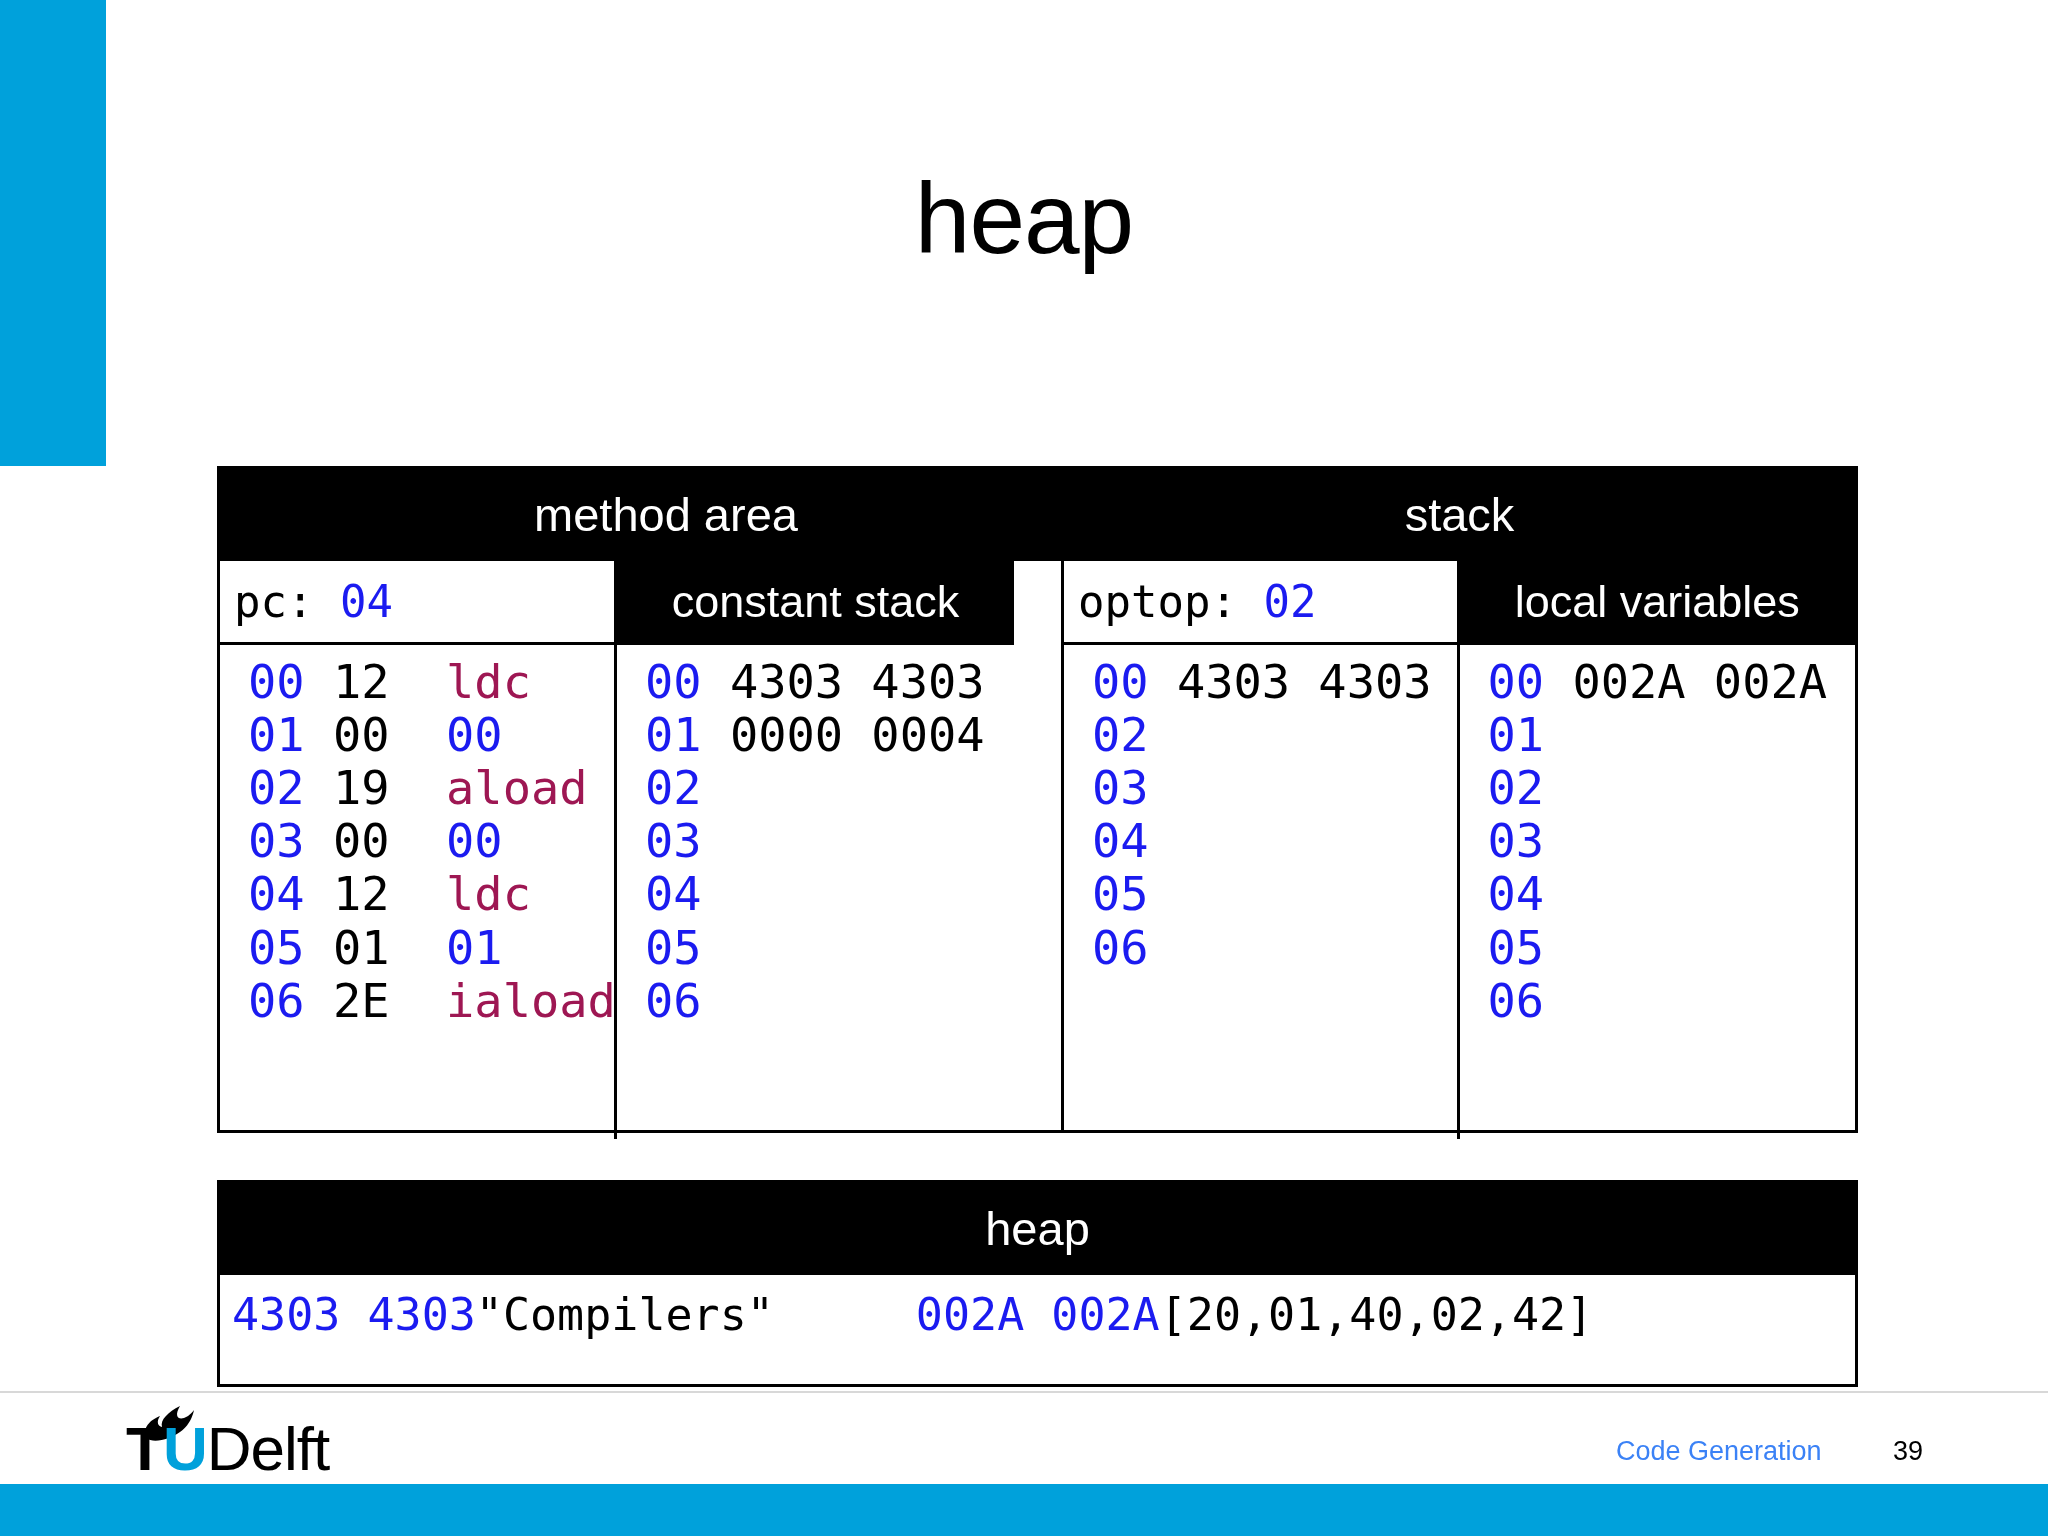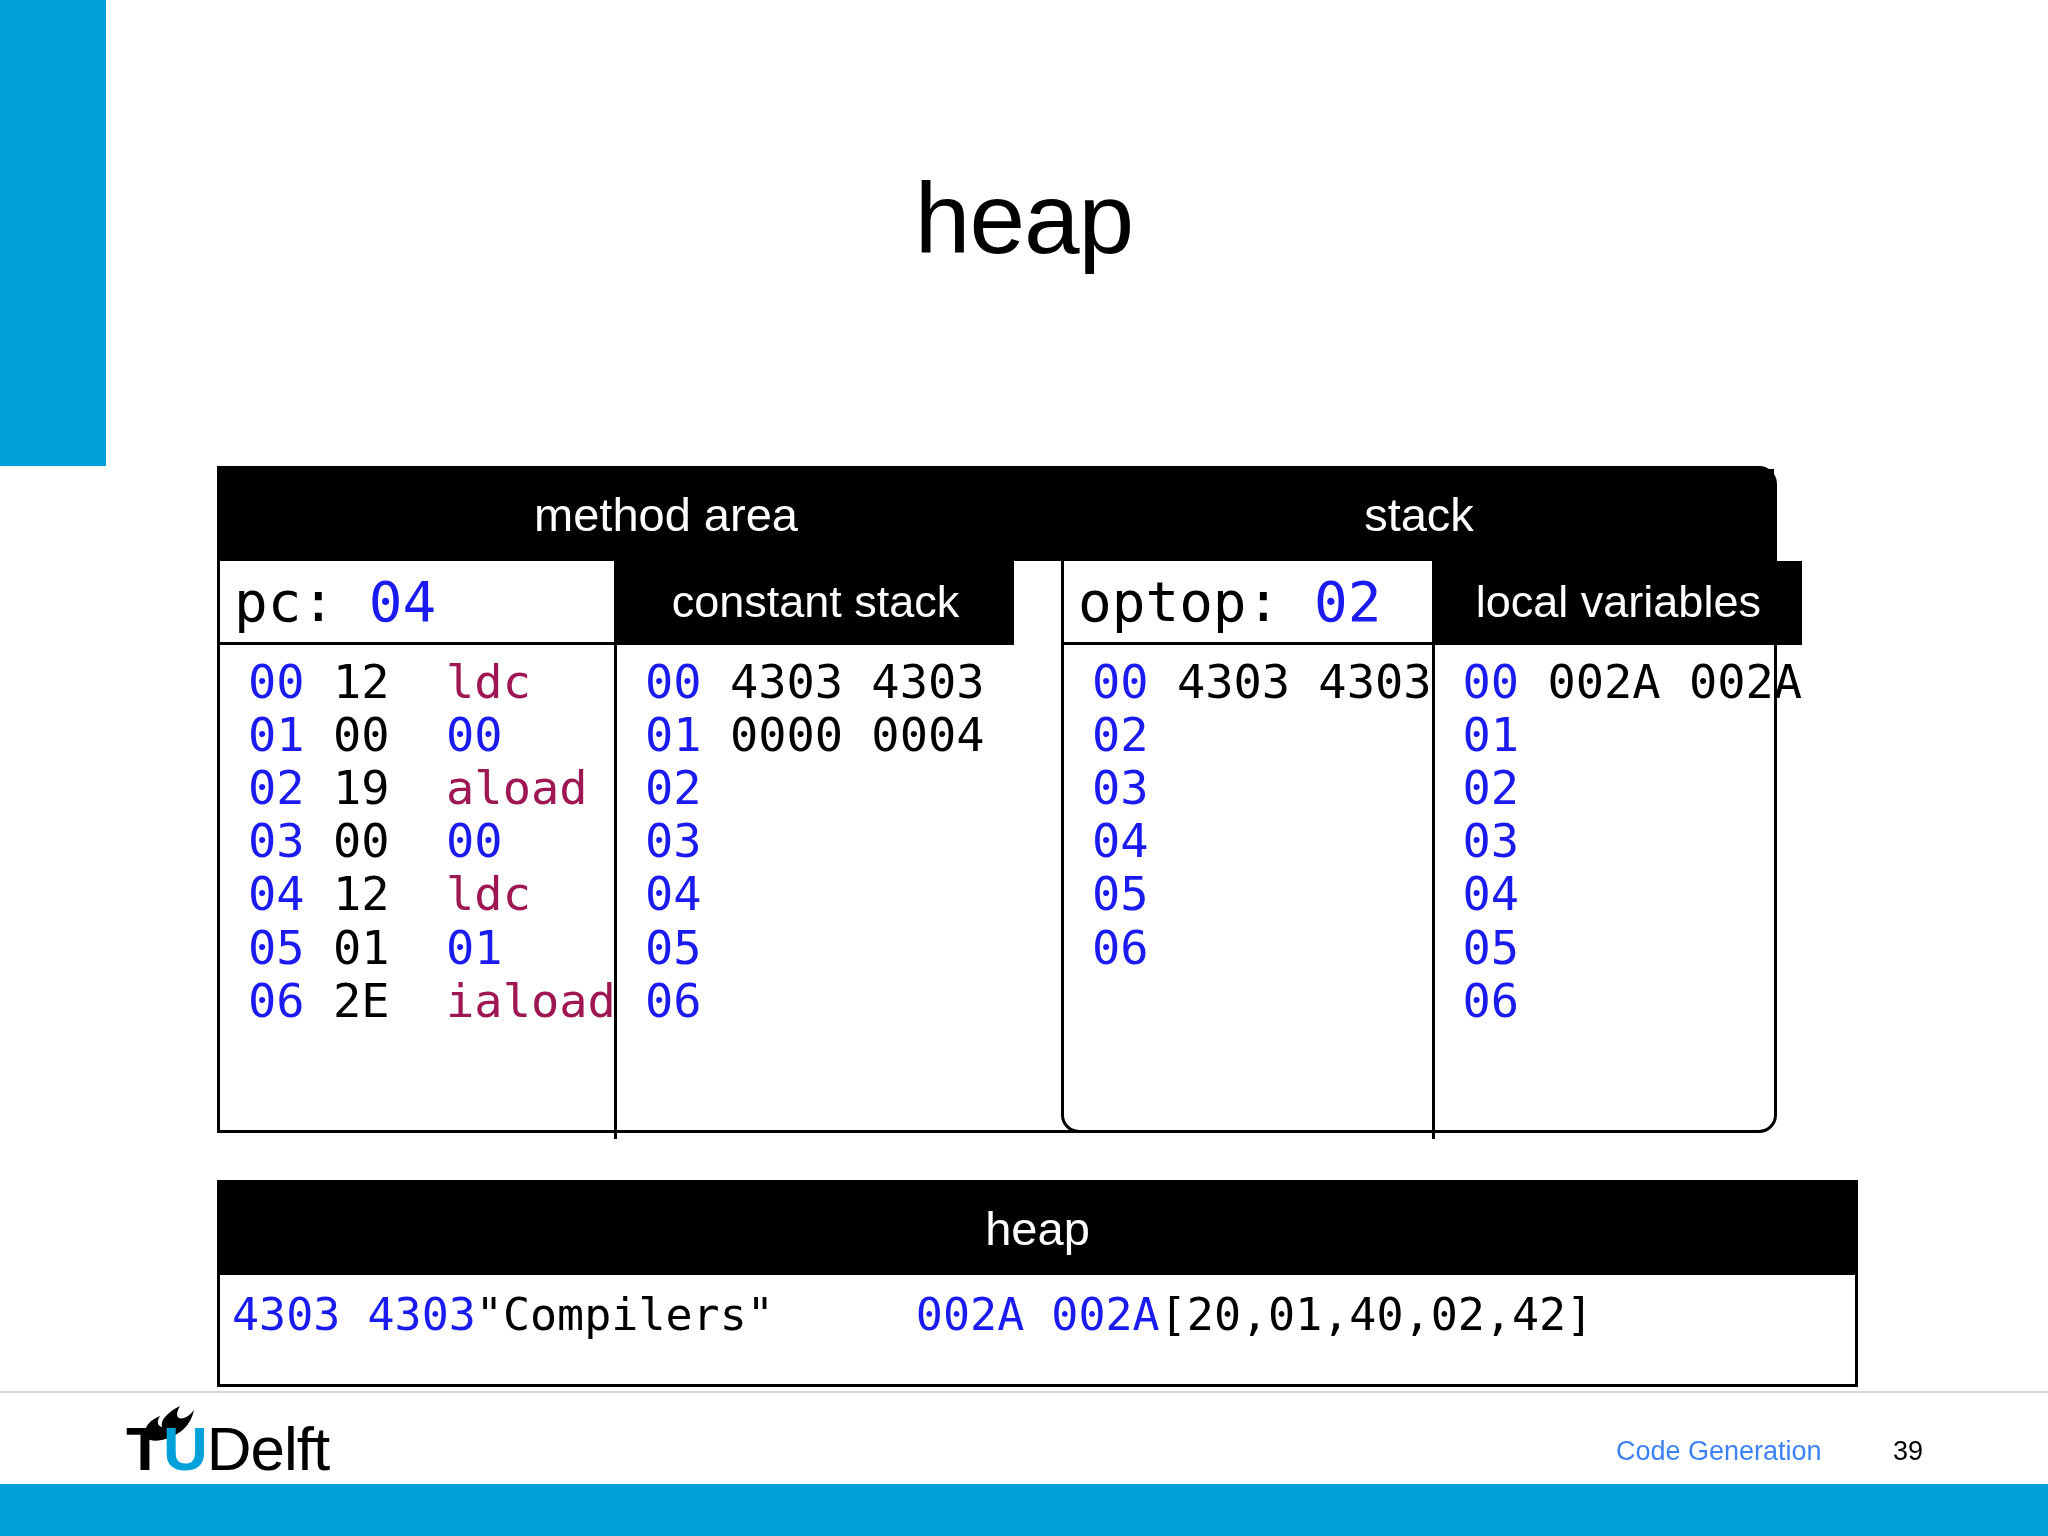--- a/index.html
+++ b/index.html
@@ -85,21 +85,21 @@
     border-right: 3px solid #000000;
   }
 
   .col-subhead {
     height: 84px;
     box-sizing: border-box;
     display: flex;
     align-items: center;
     border-bottom: 3px solid #000000;
     font-family: "DejaVu Sans Mono", "Liberation Mono", monospace;
-    font-size: 56px;
+    font-size: 44px;
     padding-left: 14px;
     white-space: pre;
     color: #000000;
   }
   .col-subhead.inverse {
     background: #000000;
     color: #ffffff;
     justify-content: center;
     padding-left: 0;
     font-family: "Liberation Sans", sans-serif;
@@ -216,21 +216,21 @@
           <div class="row"><span class="idx">02</span><span> </span></div>
           <div class="row"><span class="idx">03</span><span> </span></div>
           <div class="row"><span class="idx">04</span><span> </span></div>
           <div class="row"><span class="idx">05</span><span> </span></div>
           <div class="row"><span class="idx">06</span><span> </span></div>
         </div>
     </div>
   </div>
 </div>
 
-<div class="panel" style="left:1061px; top:466px; width:716px; height:667px;border-radius:18px;">
+<div class="panel" style="left:1061px; top:466px; width:797px; height:667px;">
   <div class="panel-header">stack</div>
   <div class="panel-cols" style="height:578px;">
     <div class="col col-left" style="width:397px;">
       <div class="col-subhead"><span>optop: </span><span class="hex-accent">02</span></div>
       <div class="rows" id="stack-rows">
           <div class="row"><span class="idx">00</span><span> 4303 4303</span></div>
           <div class="row"><span class="idx">02</span><span> </span></div>
           <div class="row"><span class="idx">03</span><span> </span></div>
           <div class="row"><span class="idx">04</span><span> </span></div>
           <div class="row"><span class="idx">05</span><span> </span></div>

